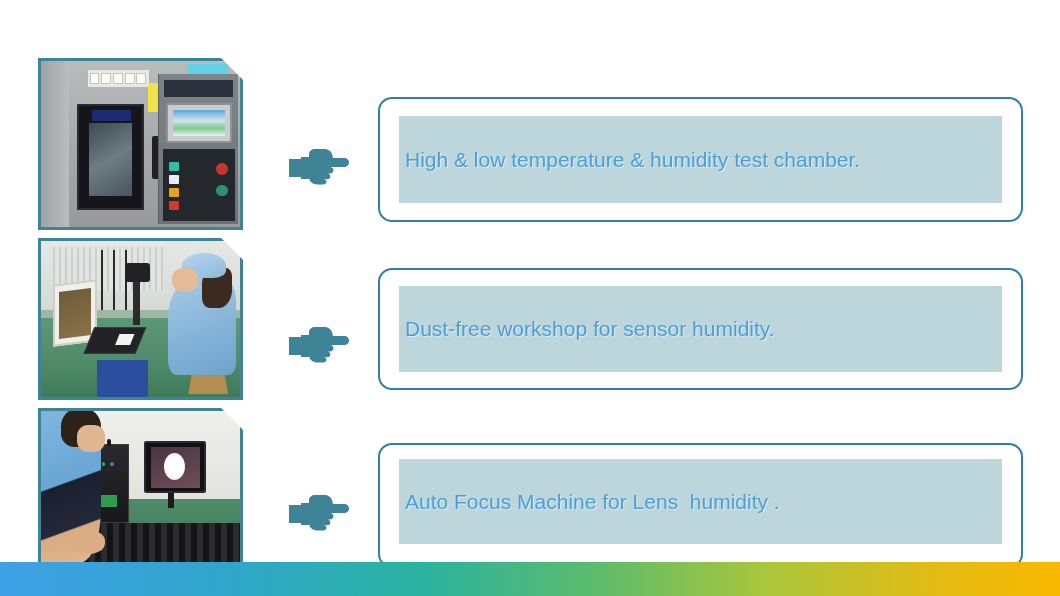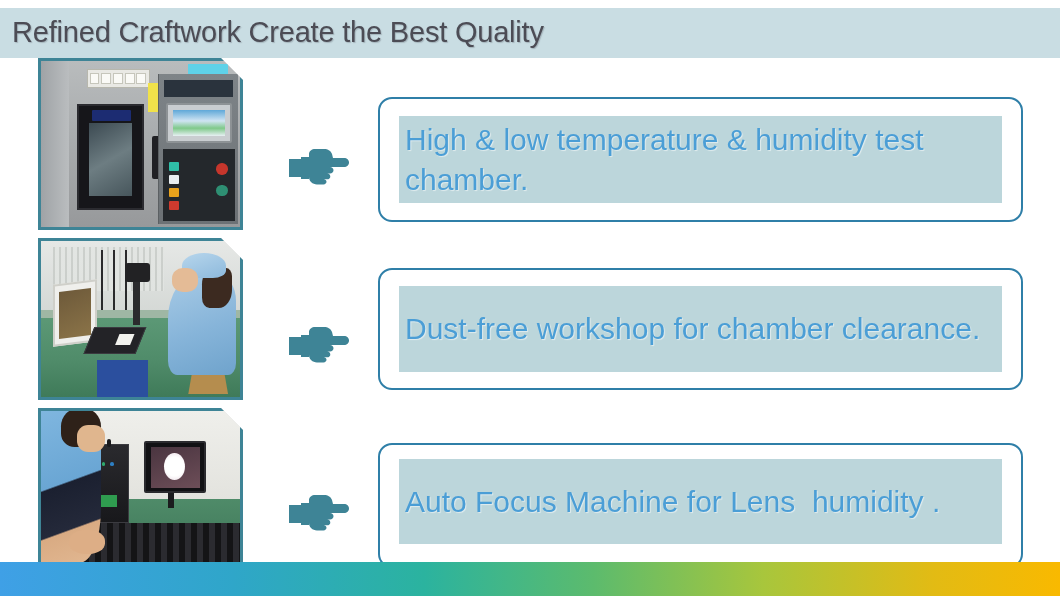--- a/index.html
+++ b/index.html
@@ -314,21 +314,21 @@
     background: #bcd6db;
     display: flex;
     align-items: center;
     padding: 0 4px 0 6px;
   }
   #callout-2 .callout-inner { top: 16px; bottom: 16px; }
   #callout-3 .callout-inner { top: 14px; bottom: 22px; }
 
   .callout-text {
     font-family: "Liberation Sans", sans-serif;
-    font-size: 30px;
+    font-size: 21px;
     line-height: 1.33;
     color: #4b9ed6;
     text-shadow: 1px 1px 1px rgba(255,255,255,0.55);
     white-space: pre-wrap;
   }
 
   
   #bottom-bar {
     position: absolute;
     left: 0;
@@ -343,23 +343,20 @@
       #a8c63c 72%,
       #e2bb14 88%,
       #f9b900 100%);
   }
 </style>
 </head>
 <body>
 
 <div id="slide">
 
-  <div id="title-bar">
-    <div id="title-text">Refined Craftwork Create the Best Quality</div>
-  </div>
 
   <div class="photo-frame" id="photo-1">
     <div class="photo-inner">
       <div class="chamber-bg"></div>
       <div class="chamber-left-panel"></div>
       <div class="chamber-labels">
         <div class="chamber-lbl" style="left:3%"></div>
         <div class="chamber-lbl" style="left:22%"></div>
         <div class="chamber-lbl" style="left:41%"></div>
         <div class="chamber-lbl" style="left:60%"></div>
@@ -430,21 +427,21 @@
   </div>
 
   <svg class="hand-icon" id="hand-2" viewBox="0 0 68 44">
     <path fill="#3e8496" d="M3 13h12v18H3z"></path>
     <path fill="#3e8496" d="M15 11h8v22h-8z"></path>
     <path fill="#3e8496" d="M23 8c0-3 3-5 6-5h9c4 0 7 2 8 5l1 4h11c3 0 5 2 5 4.5s-2 4.5-5 4.5H44c2 0 3.5 1.5 3.5 3.2S46 27.5 44 27.5h-3c2 0 3.3 1.3 3.3 2.9s-1.3 2.9-3.3 2.9h-3.5c1.8 0 3 1.1 3 2.5s-1.2 2.6-3 2.6H31c-4.5 0-8-3-8-7.4z"></path>
   </svg>
 
   <div class="callout" id="callout-2">
     <div class="callout-inner">
-      <div class="callout-text">Dust-free workshop for chamber clearance.</div>
+      <div class="callout-text">Dust-free workshop for sensor humidity.</div>
     </div>
   </div>
 
   <div class="photo-frame" id="photo-3">
     <div class="photo-inner">
       <div class="af-wall"></div>
       <div class="af-bench"></div>
       <div class="af-monitor">
         <div class="af-monitor-screen">
           <div class="af-monitor-blob"></div>

